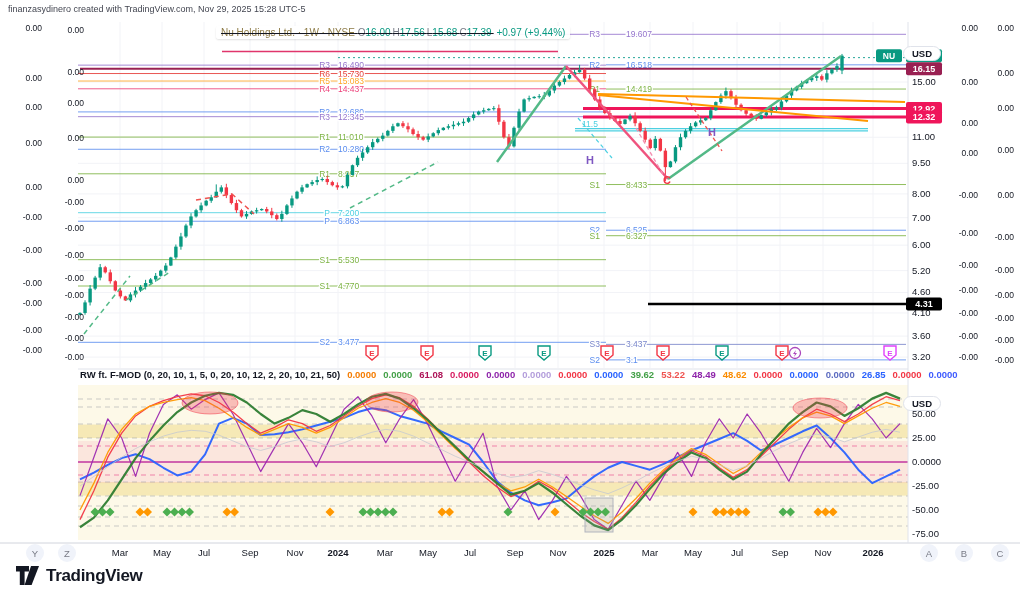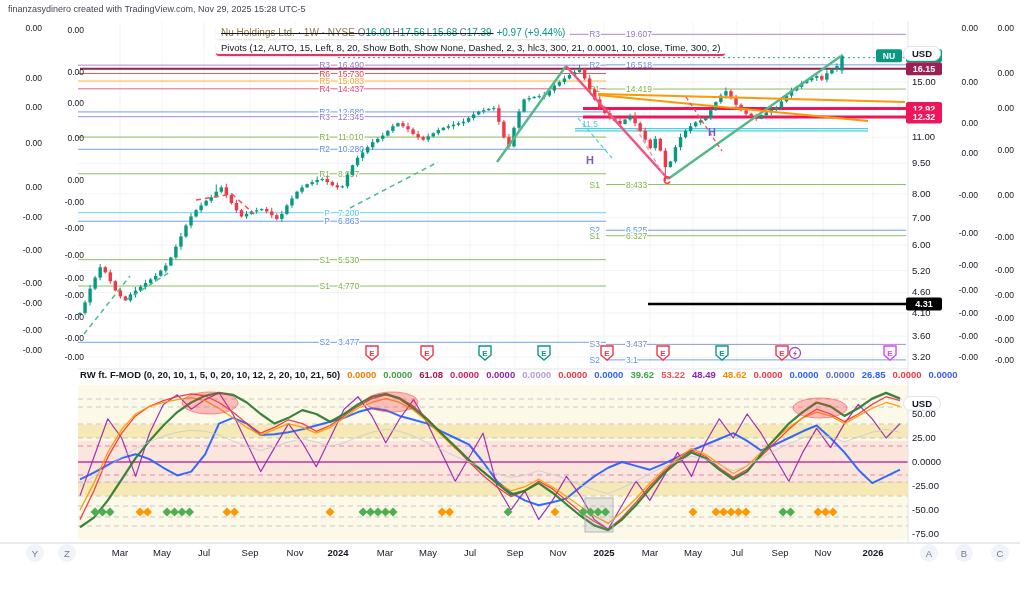--- a/index.html
+++ b/index.html
@@ -672,34 +672,38 @@
       <text x="780" y="556" font-size="9.5" fill="#131722" text-anchor="middle" font-weight="normal">Sep</text>
       <text x="823" y="556" font-size="9.5" fill="#131722" text-anchor="middle" font-weight="normal">Nov</text>
       <text x="873" y="556" font-size="9.5" fill="#131722" text-anchor="middle" font-weight="bold">2026</text>
     </svg>
 
   <div id="legend1" class="abs legend-chip">
     <span class="struck"><span class="sym">Nu Holdings Ltd. · 1W · NYSE</span>
     <span class="ohlc" id="ohlc-vals"><b>O</b><i>16.00 </i><b>H</b><i>17.56 </i><b>L</b><i>15.68 </i><b>C</b><i>17.39 </i></span></span>
     <span style="color:#089981">+0.97 (+9.44%)</span>
   </div>
-  <div id="legend2" class="abs legend-chip">
-    <span>Pivots (12, AUTO, 15, Left, 8, 20, Show Both, Show None, Dashed, 2, 3, hlc3, 300, 21, 0.0001, 10, close, Time, 300, 2)</span>
-  </div>
 
   <div id="osc-legend" class="abs">
     <span class="t">RW ft. F-MOD (0, 20, 10, 1, 5, 0, 20, 10, 12, 2, 20, 10, 21, 50)</span><span id="osc-vals"><span class="v" style="color: rgb(245, 124, 0);">0.0000</span><span class="v" style="color: rgb(67, 160, 71);">0.0000</span><span class="v" style="color: rgb(173, 20, 87);">61.08</span><span class="v" style="color: rgb(216, 27, 96);">0.0000</span><span class="v" style="color: rgb(142, 36, 170);">0.0000</span><span class="v" style="color: rgb(179, 157, 219);">0.0000</span><span class="v" style="color: rgb(242, 54, 69);">0.0000</span><span class="v" style="color: rgb(41, 98, 255);">0.0000</span><span class="v" style="color: rgb(67, 160, 71);">39.62</span><span class="v" style="color: rgb(239, 83, 80);">53.22</span><span class="v" style="color: rgb(142, 36, 170);">48.49</span><span class="v" style="color: rgb(251, 140, 0);">48.62</span><span class="v" style="color: rgb(242, 54, 69);">0.0000</span><span class="v" style="color: rgb(41, 98, 255);">0.0000</span><span class="v" style="color: rgb(92, 107, 192);">0.0000</span><span class="v" style="color: rgb(41, 98, 255);">26.85</span><span class="v" style="color: rgb(242, 54, 69);">0.0000</span><span class="v" style="color: rgb(61, 90, 254);">0.0000</span></span>
   </div>
 
   <div id="usd-main" class="abs usd-btn">USD</div>
   <div id="usd-osc" class="abs usd-btn">USD</div>
 
   <div id="btns-bl">
       <div class="abs circle-btn" style="left: 26px; top: 544px;">Y</div>
       <div class="abs circle-btn" style="left: 58px; top: 544px;">Z</div>
     </div>
   <div id="btns-br">
       <div class="abs circle-btn" style="left: 920px; top: 544px;">A</div>
       <div class="abs circle-btn" style="left: 955px; top: 544px;">B</div>
       <div class="abs circle-btn" style="left: 991px; top: 544px;">C</div>
     </div>
 
+  <div id="logo" class="abs">
+    <svg width="23" height="21" viewBox="0 0 23 21">
+      <path d="M0 1 h13 v5.5 H8.6 V20 H3.8 V6.5 H0 Z" fill="#131722"></path>
+      <path d="M15 1 h8 L15.6 20 h-7 Z" fill="#131722"></path>
+    </svg>
+    <span class="txt">TradingView</span>
+  </div>
 </div>
 
 </body></html>

